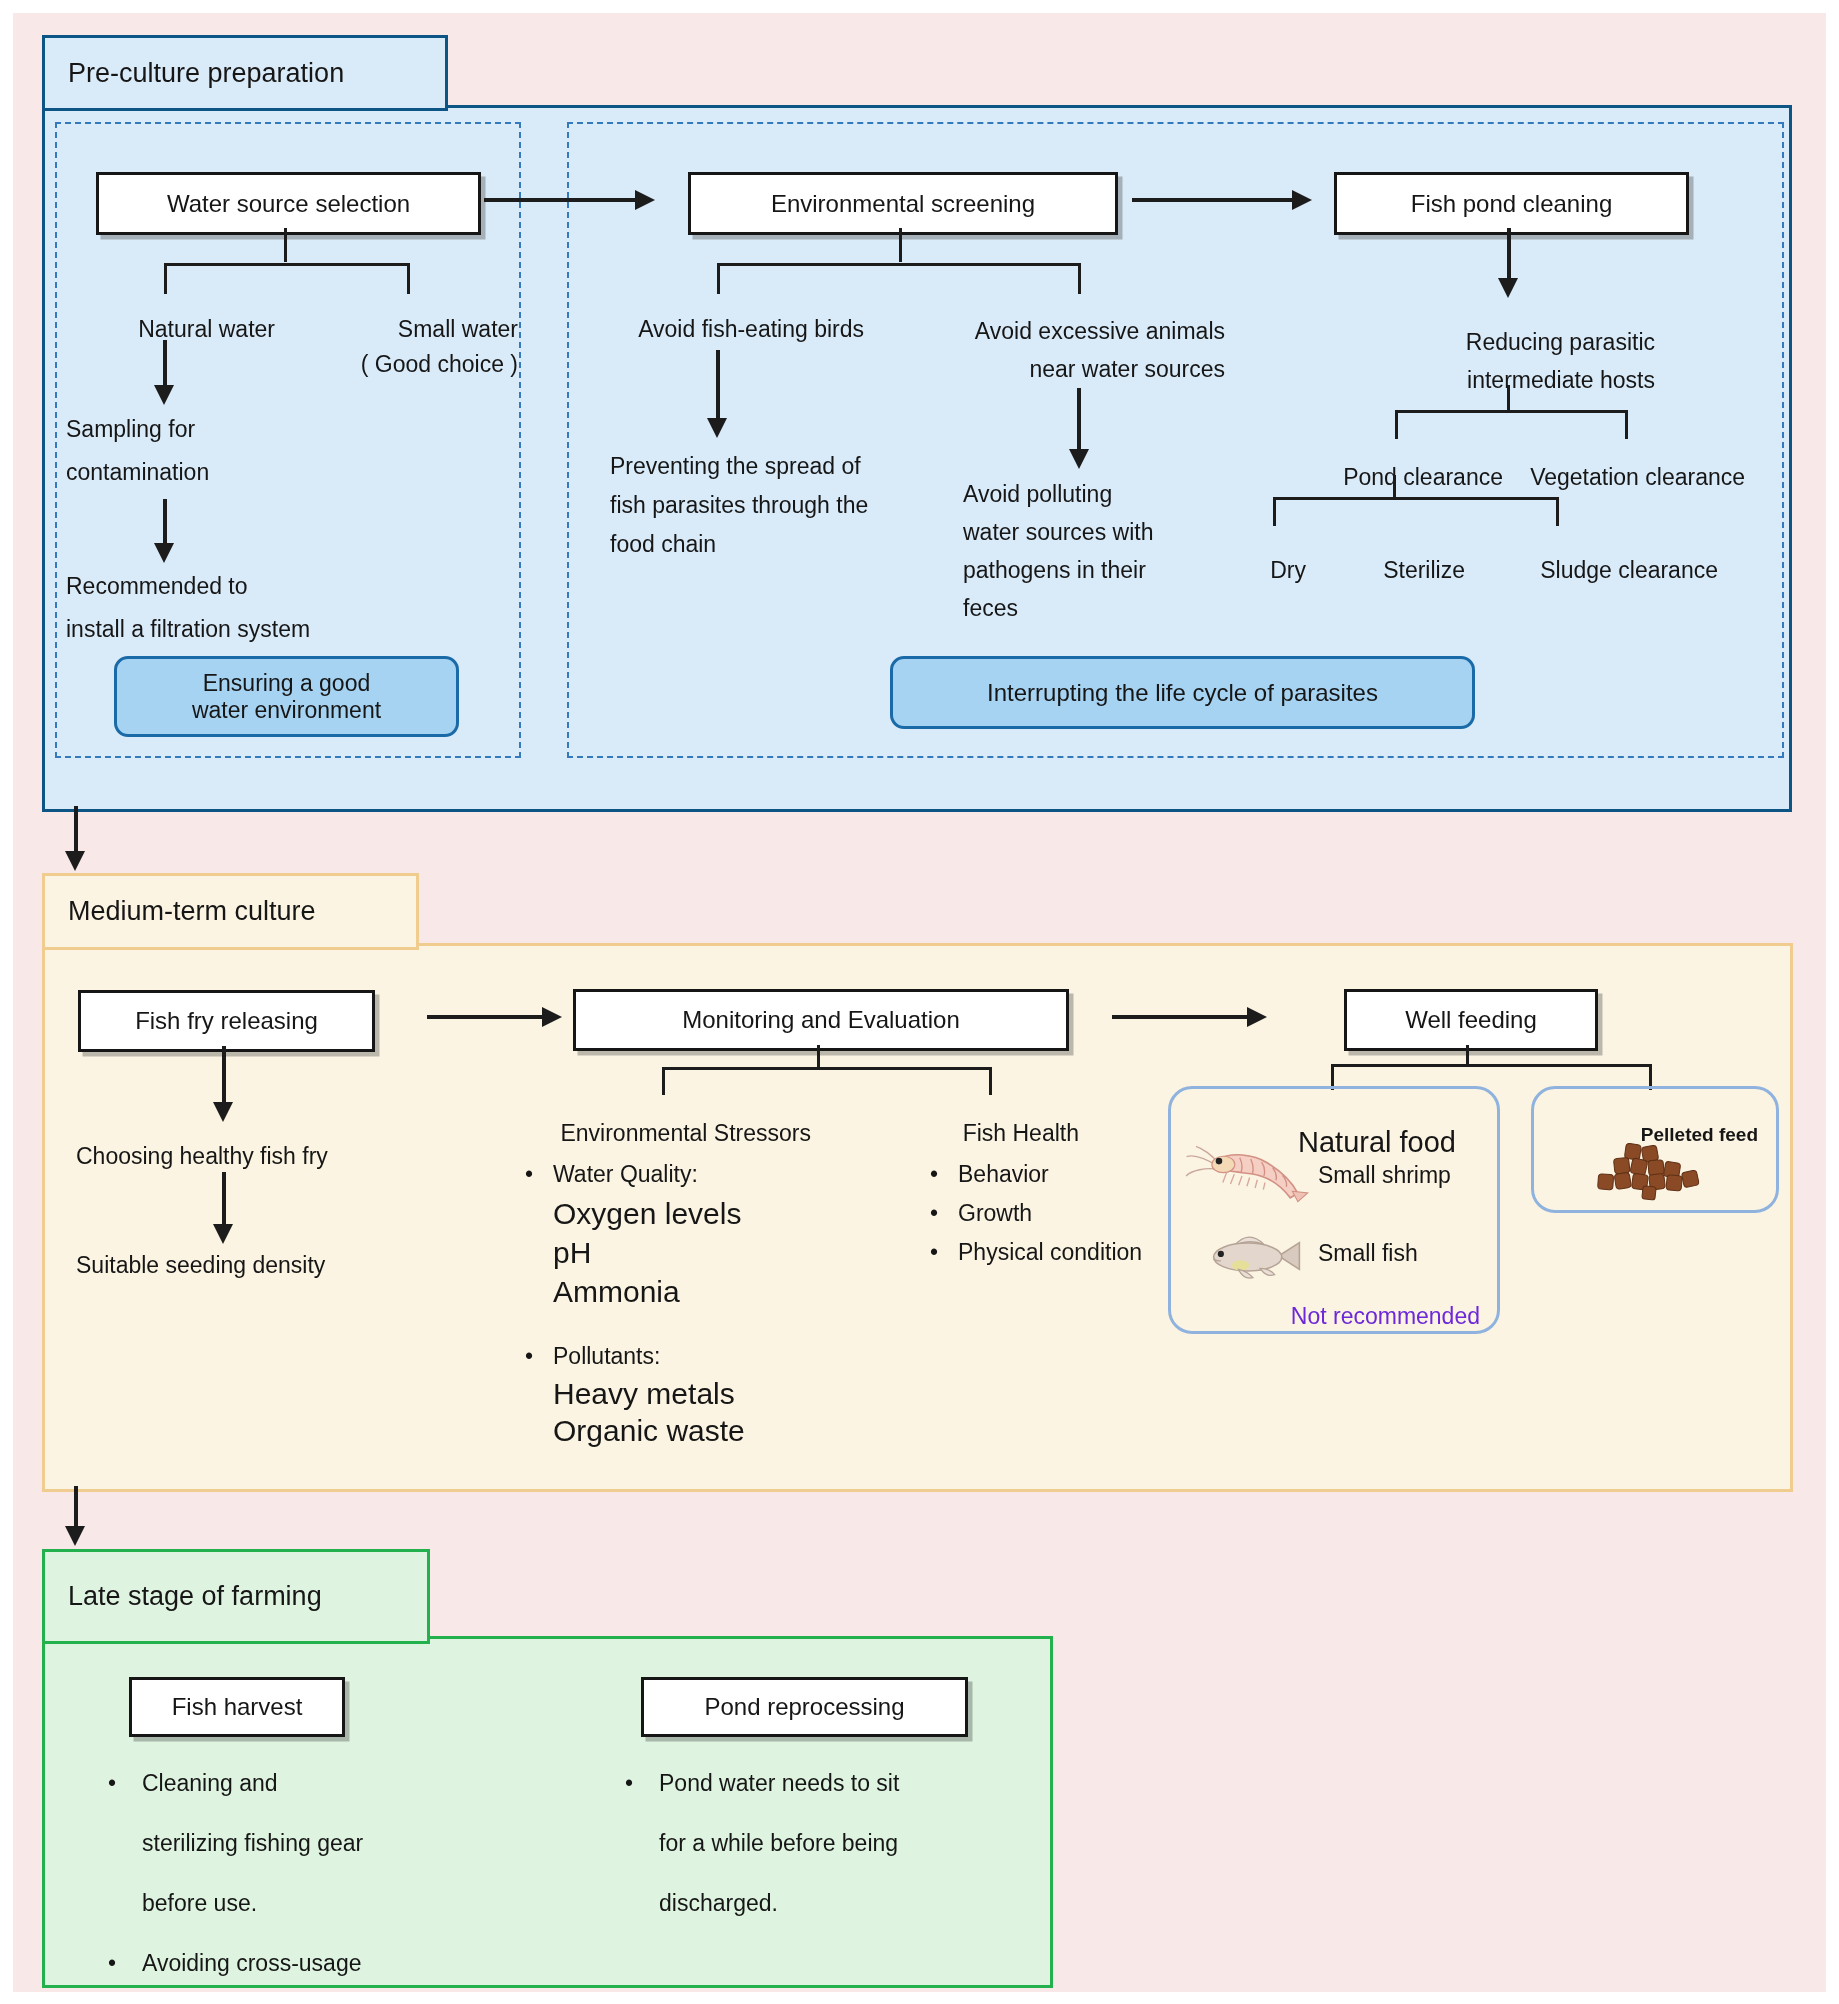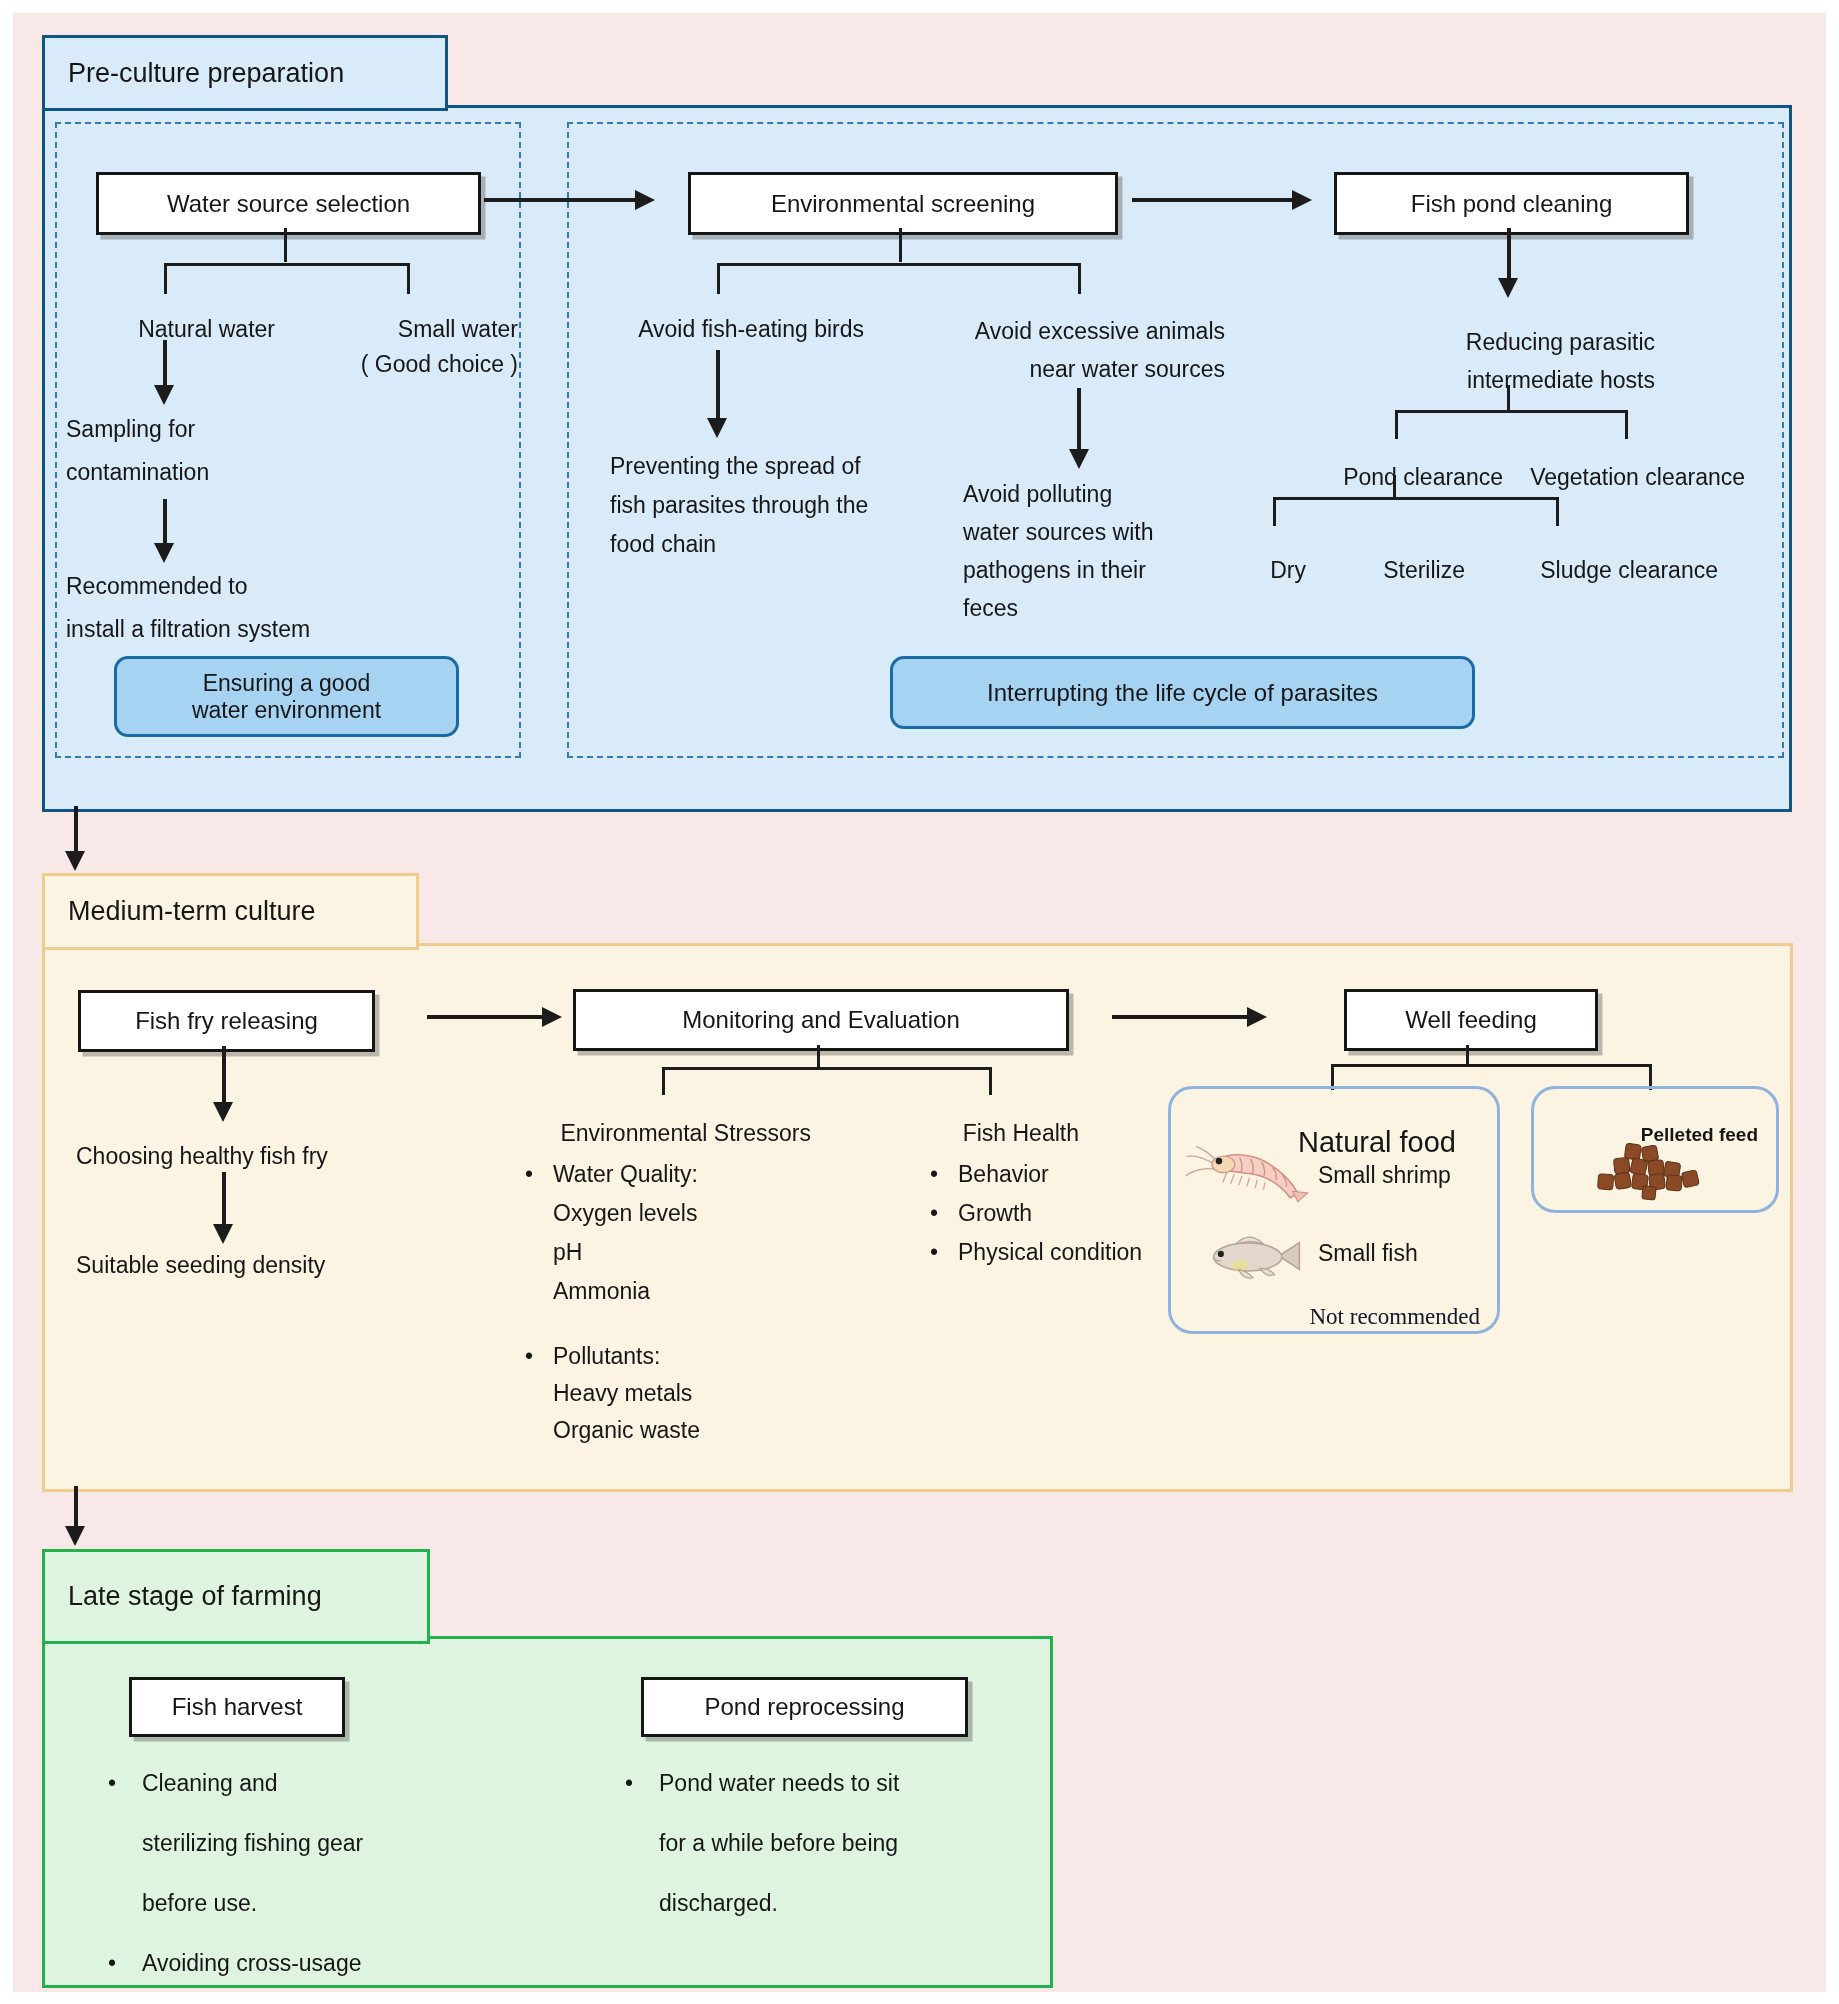--- a/index.html
+++ b/index.html
@@ -27,26 +27,26 @@
   .txt{position:absolute;font-size:23px;text-align:left;}
   .pre{white-space:pre-line;}
   
   .ln{position:absolute;background:#1c1c1c;}
   .brk{position:absolute;border-top:3px solid #1c1c1c;border-left:3px solid #1c1c1c;border-right:3px solid #1c1c1c;}
   .ah-d{position:absolute;width:0;height:0;border-left:10px solid transparent;border-right:10px solid transparent;border-top:20px solid #1c1c1c;}
   .ah-r{position:absolute;width:0;height:0;border-top:10px solid transparent;border-bottom:10px solid transparent;border-left:20px solid #1c1c1c;}
   
   .bli{position:relative;padding-left:28px;font-size:23px;line-height:39px;}
   .bli::before{content:"\2022";position:absolute;left:0;top:0;}
-  .bsub{padding-left:28px;font-size:23px;line-height:39px;}
+  .bsub{padding-left:28px;font-size:30px;line-height:39px;}
   .bli2{position:relative;padding-left:38px;font-size:23px;line-height:60px;white-space:pre-line;}
   .bli2::before{content:"\2022";position:absolute;left:4px;top:0;}
   .lh74 .bli,.lh74 .bsub{line-height:37px;}
   .feedbox{position:absolute;border:3px solid #8fb3de;border-radius:24px;}
-  .warning{color:#0f172a;font-family:Liberation Serif, serif;}
+  .warning{color:#6d28d9;}
 </style>
 </head>
 <body>
 
 <div class="stage">
   <div class="canvas"></div>
 
   <div class="abs panel-blue" style="left:42px;top:105px;width:1744px;height:701px;"></div>
   <div class="abs tab-blue" style="left:42px;top:35px;width:400px;height:70px;">
     <div class="tab-text">Pre-culture preparation</div>

